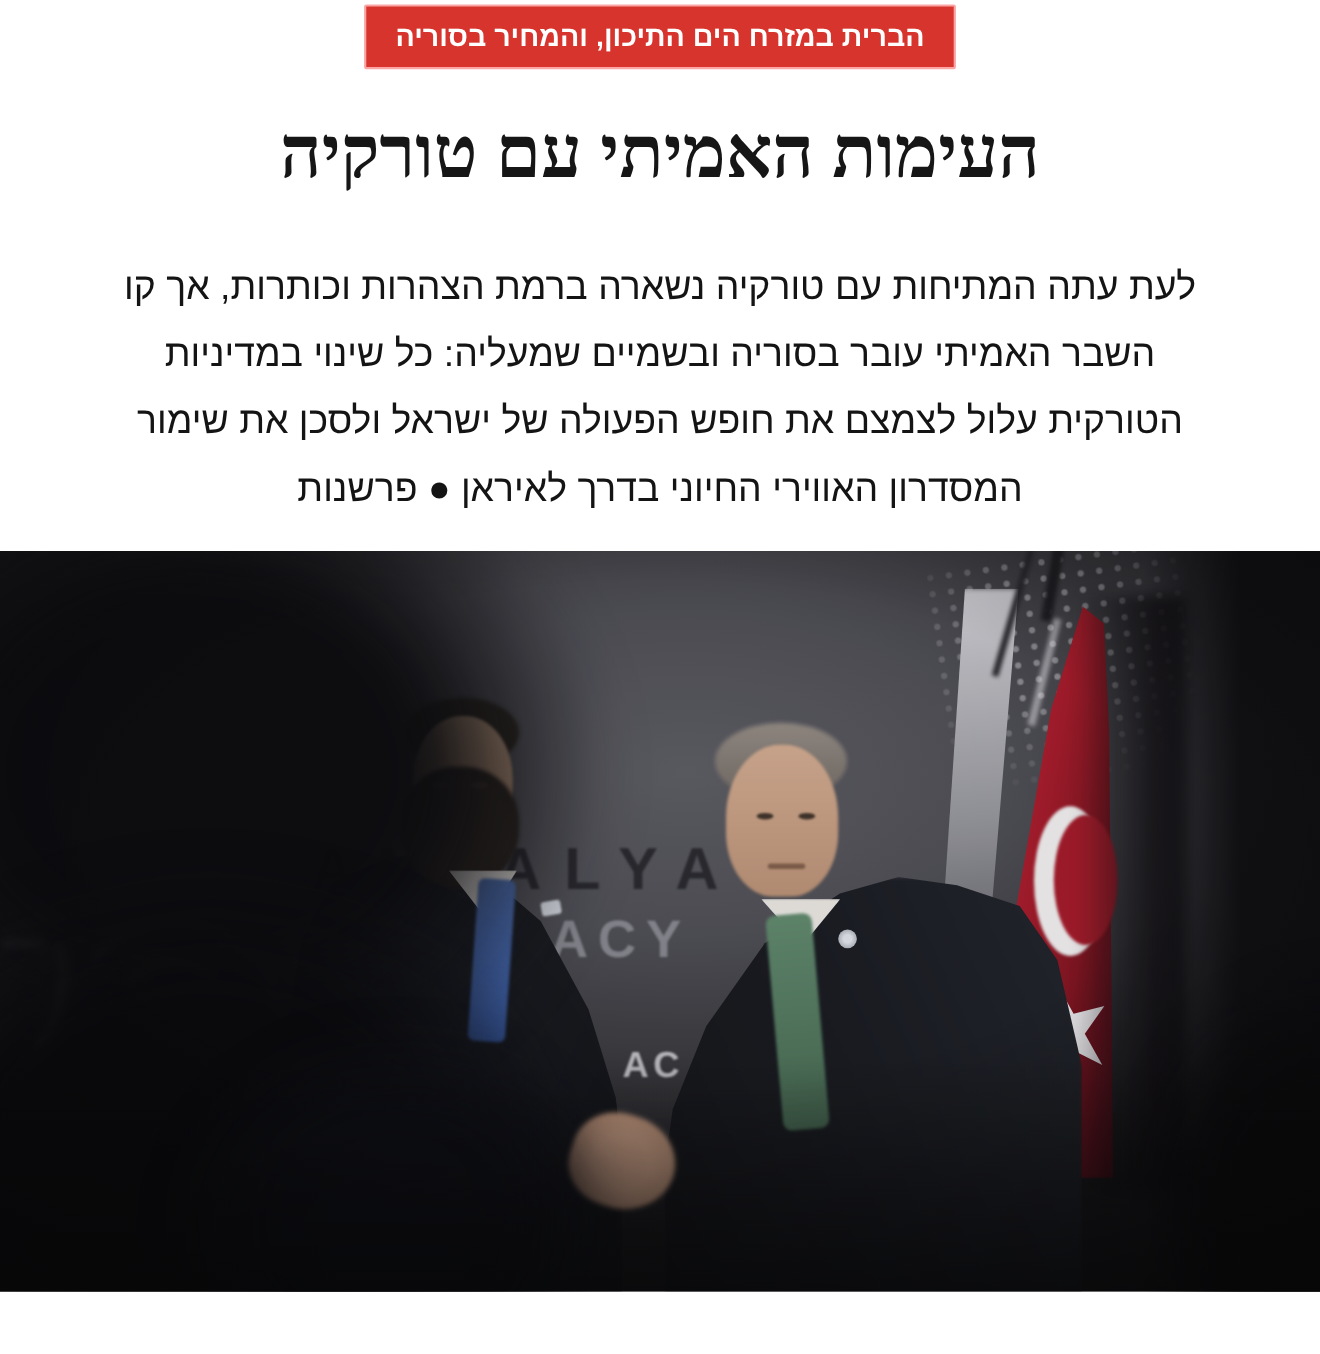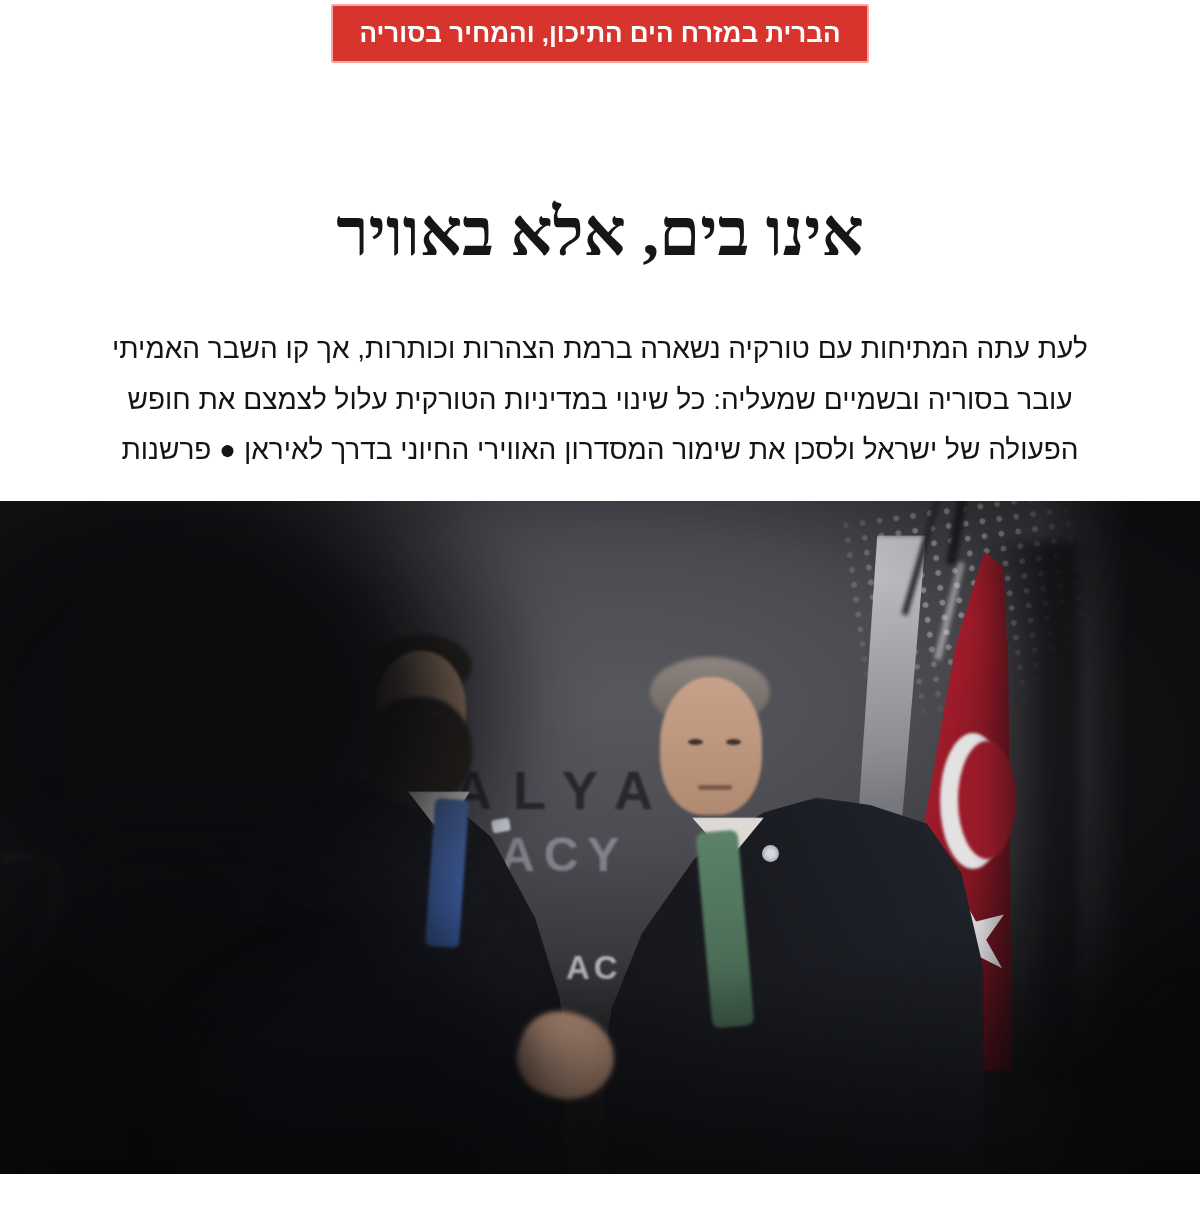--- a/index.html
+++ b/index.html
@@ -7,21 +7,21 @@
 
   
   .kicker-wrap{text-align:center;padding-top:4px;}
   .kicker{display:inline-block;background:var(--banner_red,#d6342c);color:#ffffff;
           font-weight:bold;font-size:26px;line-height:1.1;padding:13px 26px;
           border:2px solid #fca5a5;border-radius:2px;direction:rtl;}
   .headline{margin-top:30px;text-align:center;direction:rtl;color:#161616;
             font-family:"Liberation Serif","DejaVu Serif",serif;font-weight:700;
             font-size:66px;line-height:1.42;}
   .standfirst{margin:33px auto 0;width:1012px;text-align:center;direction:rtl;color:#141414;
-              font-size:28px;line-height:1.8;font-weight:500;}
+              font-size:34px;line-height:1.8;font-weight:500;}
 
   
   .photo{position:relative;width:1200px;height:673px;margin-top:26px;background:#18181b;overflow:hidden;}
   .photo *{position:absolute;}
   .wall{inset:0;background:radial-gradient(ellipse 68% 62% at 52% 30%, #56565c 0%, #48484e 35%, #353539 60%, #1d1d20 85%, #121214 100%);}
   .dots{left:850px;top:0;width:245px;height:215px;opacity:.75;transform:rotate(-8deg);
         background-image:radial-gradient(circle, rgba(225,225,230,.55) 2.2px, rgba(225,225,230,0) 3.6px);
         background-size:17px 15px;filter:blur(.6px);
         -webkit-mask-image:radial-gradient(ellipse at 45% 35%, #000 30%, transparent 75%);
         mask-image:radial-gradient(ellipse at 45% 35%, #000 30%, transparent 75%);}
@@ -123,21 +123,21 @@
      linear-gradient(to bottom, rgba(0,0,0,0) 68%, rgba(0,0,0,.55) 100%);}
   .haze{inset:0;background:rgba(140,140,148,.05);}
 </style>
 </head>
 <body>
 
 <div class="kicker-wrap">
   <span class="kicker">הברית במזרח הים התיכון, והמחיר בסוריה</span>
 </div>
 
-<h1 class="headline"><br><span>אינו בים, אלא באוויר</span></h1>
+<h1 class="headline"><span>העימות האמיתי עם טורקיה</span><br></h1>
 
 <p class="standfirst">לעת עתה המתיחות עם טורקיה נשארה ברמת הצהרות וכותרות, אך קו השבר האמיתי עובר בסוריה ובשמיים שמעליה: כל שינוי במדיניות הטורקית עלול לצמצם את חופש הפעולה של ישראל ולסכן את שימור המסדרון האווירי החיוני בדרך לאיראן ● פרשנות</p>
 
 <div class="photo">
   <div class="wall"></div>
   <div class="dots"></div>
   <div class="light-panel"></div>
   <div class="pole1"></div>
   <div class="pole2"></div>
 

